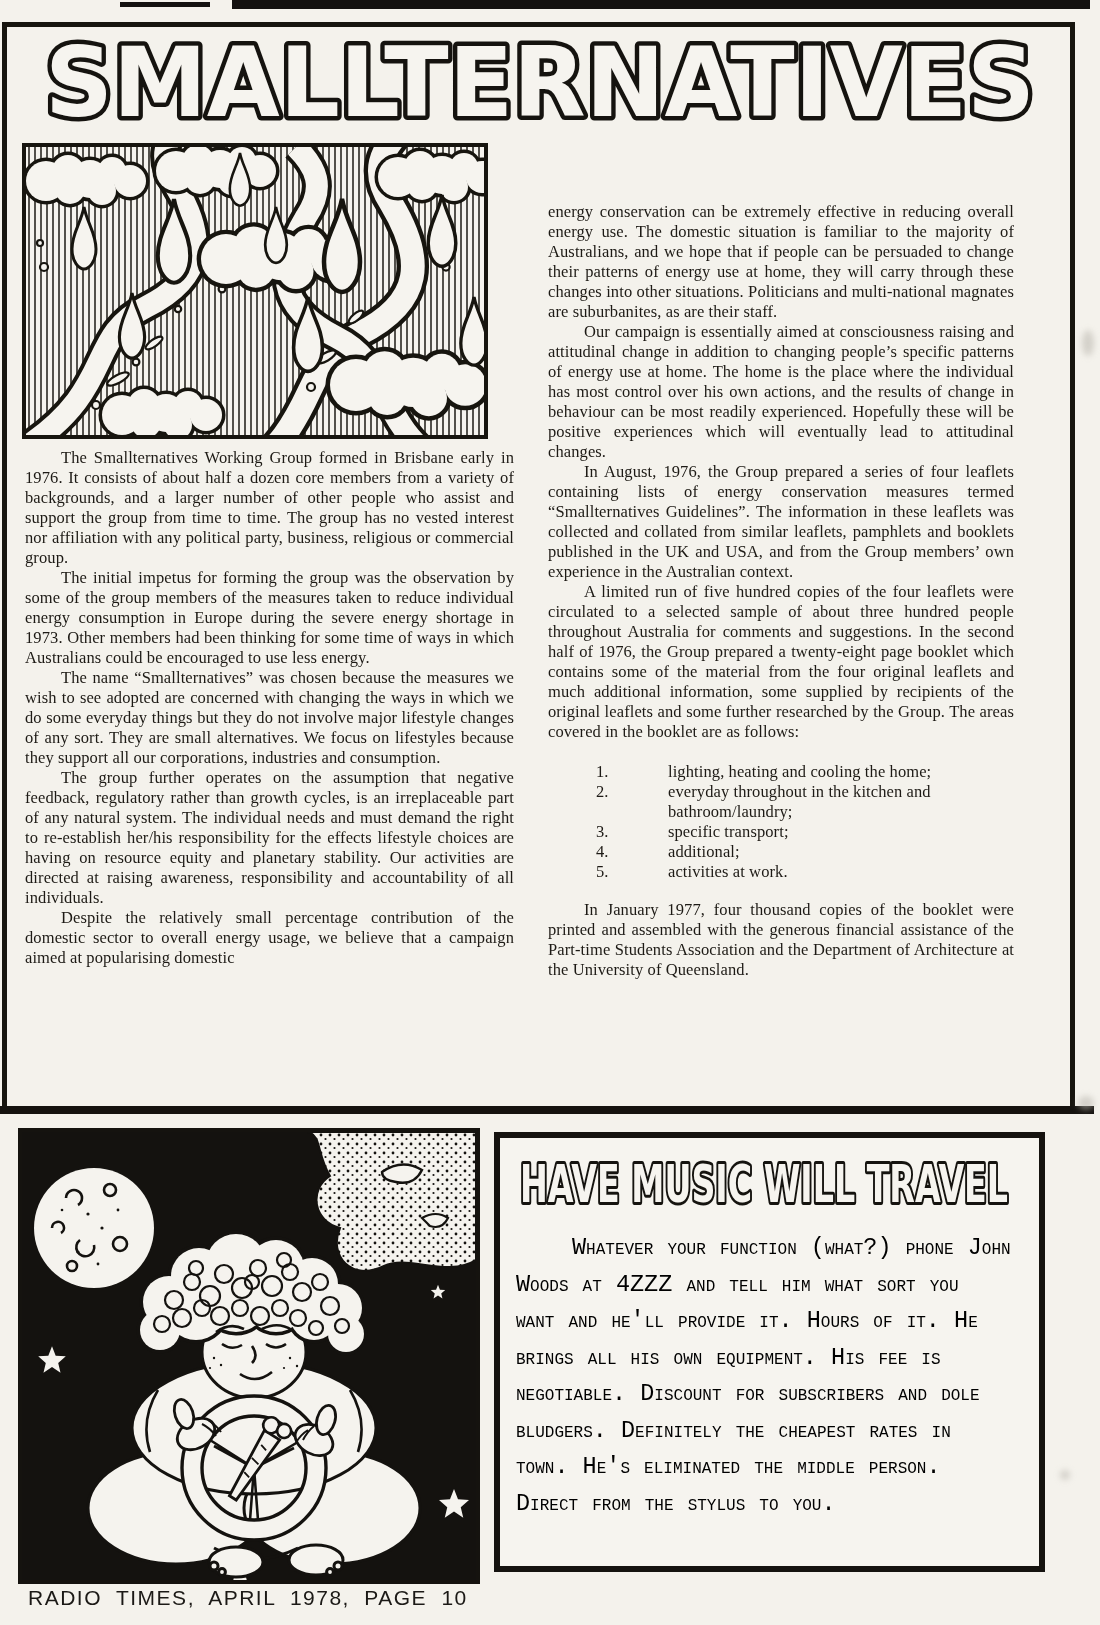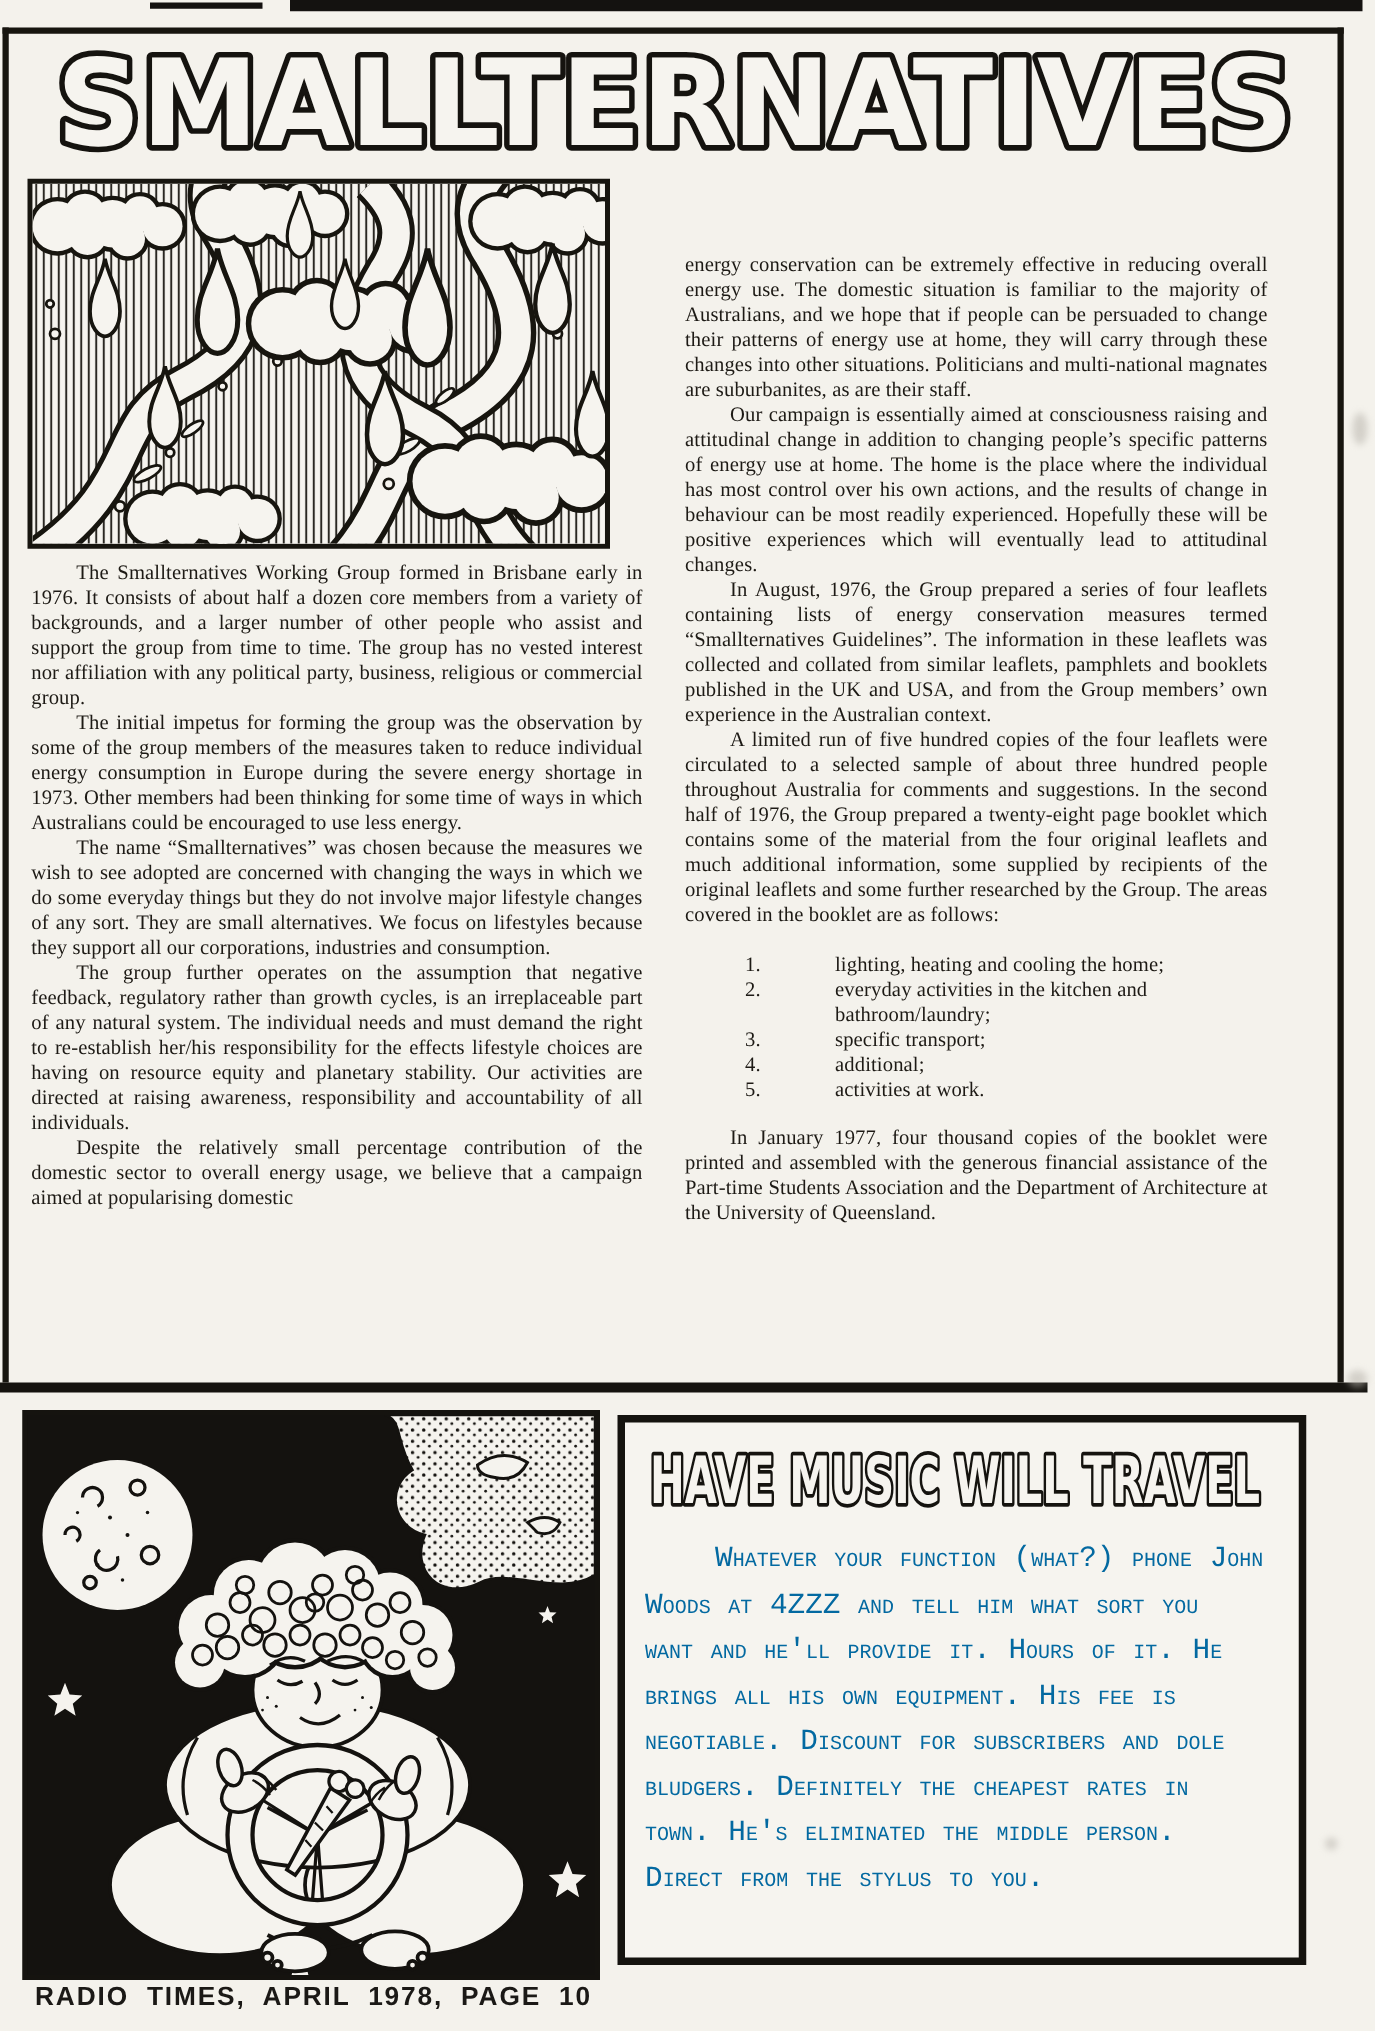--- a/index.html
+++ b/index.html
@@ -39,26 +39,26 @@
   .ad-panel{
     position:absolute; left:494px; top:1132px; width:551px; height:440px;
     border:6px solid #15130f; box-sizing:border-box; background:#f6f4ef;
     padding:10px 16px;
   }
   .ad-title-wrap{width:497px; height:66px; margin-top:4px;}
   .ad-body{
     margin-top:12px; width:495px;
     font-family:"Liberation Mono", monospace;
     font-variant:small-caps;
-    font-size:23.5px; line-height:36.5px; color:#0369a1;
+    font-size:23.5px; line-height:36.5px; color:#000000;
     text-indent:56px;
   }
   .footer{
     position:absolute; left:28px; top:1586px;
-    font-family:"Liberation Sans", sans-serif; font-weight:bold;
+    font-family:"Liberation Sans", sans-serif; font-weight:normal;
     font-size:21px; letter-spacing:1.5px; word-spacing:7px; color:#1b1916;
   }
   .smudge{position:absolute; background:#b9b5ad; border-radius:50%; filter:blur(3px); opacity:.55;}
   svg text.bubble{
     font-family:"DejaVu Sans", sans-serif; font-weight:900;
     fill:#f6f4ef; stroke:#15130f; paint-order:stroke; stroke-linejoin:round;
   }
 </style>
 </head>
 <body>
@@ -169,21 +169,21 @@
     <p>Our campaign is essentially aimed at consciousness raising and attitudinal change in addition to changing people’s specific patterns of energy use at home. The home is the place where the individual has most control over his own actions, and the results of change in behaviour can be most readily experienced. Hopefully these will be positive experiences which will eventually lead to attitudinal changes.</p>
     <p>In August, 1976, the Group prepared a series of four leaflets containing lists of energy conservation measures termed “Smallternatives Guidelines”. The information in these leaflets was collected and collated from similar leaflets, pamphlets and booklets published in the UK and USA, and from the Group members’ own experience in the Australian context.</p>
     <p>A limited run of five hundred copies of the four leaflets were circulated to a selected sample of about three hundred people throughout Australia for comments and suggestions. In the second half of 1976, the Group prepared a twenty-eight page booklet which contains some of the material from the four original leaflets and much additional information, some supplied by recipients of the original leaflets and some further researched by the Group. The areas covered in the booklet are as follows:</p>
     <div class="booklet-list">
       <div class="list-item">
         <span class="num">1.</span>
         <span class="txt">lighting, heating and cooling the home;</span>
       </div>
       <div class="list-item">
         <span class="num">2.</span>
-        <span class="txt">everyday activities in the kitchen and bathroom/laundry;</span>
+        <span class="txt">everyday throughout in the kitchen and bathroom/laundry;</span>
       </div>
       <div class="list-item">
         <span class="num">3.</span>
         <span class="txt">specific transport;</span>
       </div>
       <div class="list-item">
         <span class="num">4.</span>
         <span class="txt">additional;</span>
       </div>
       <div class="list-item">

